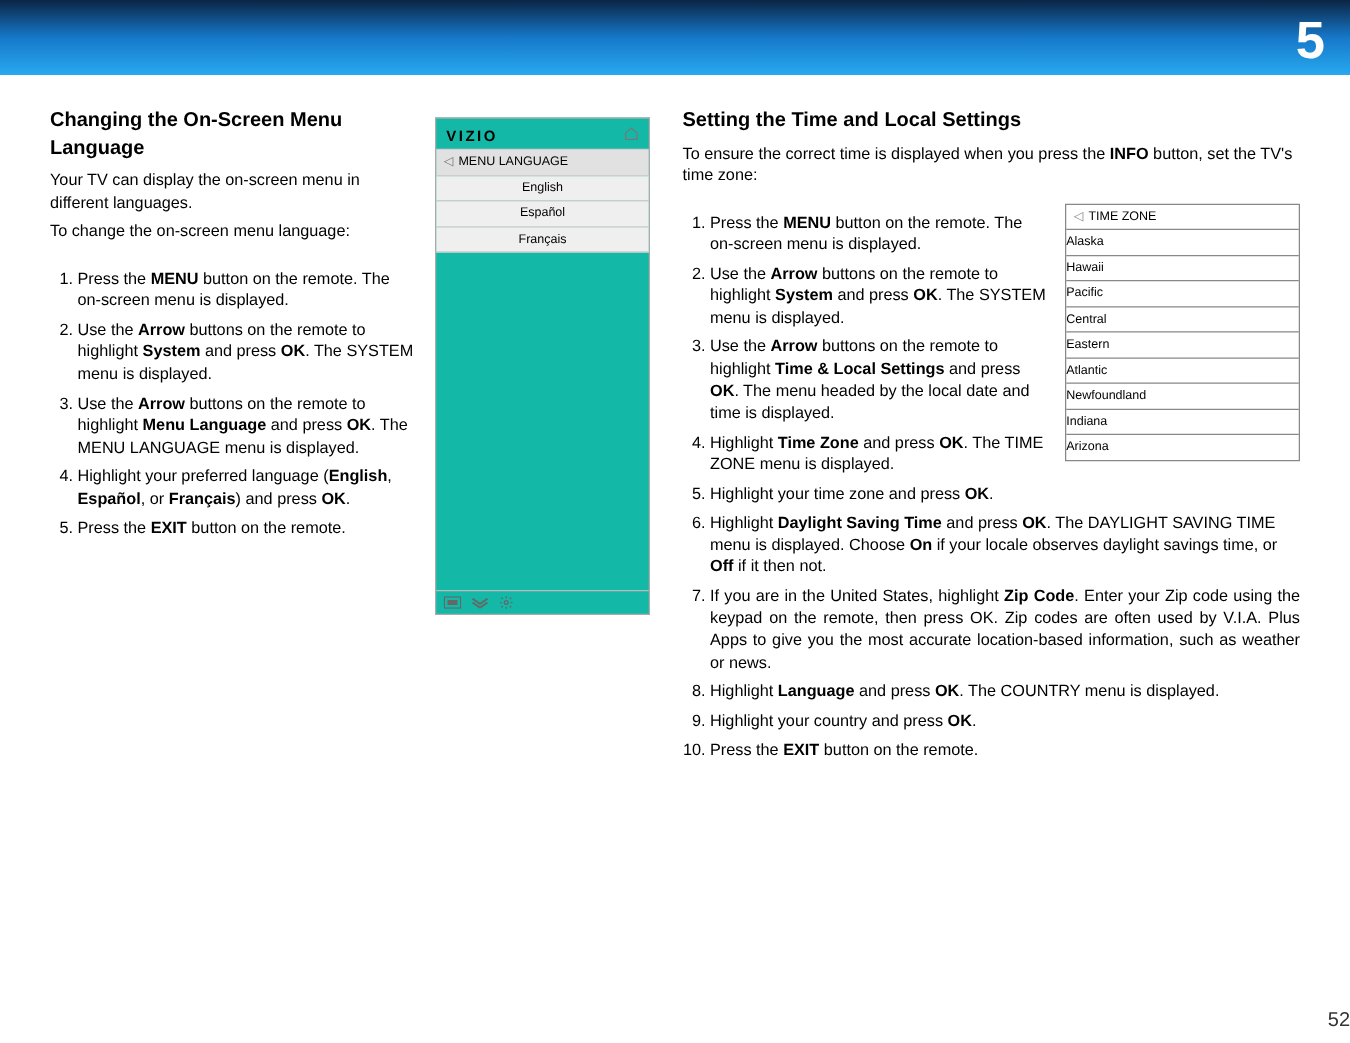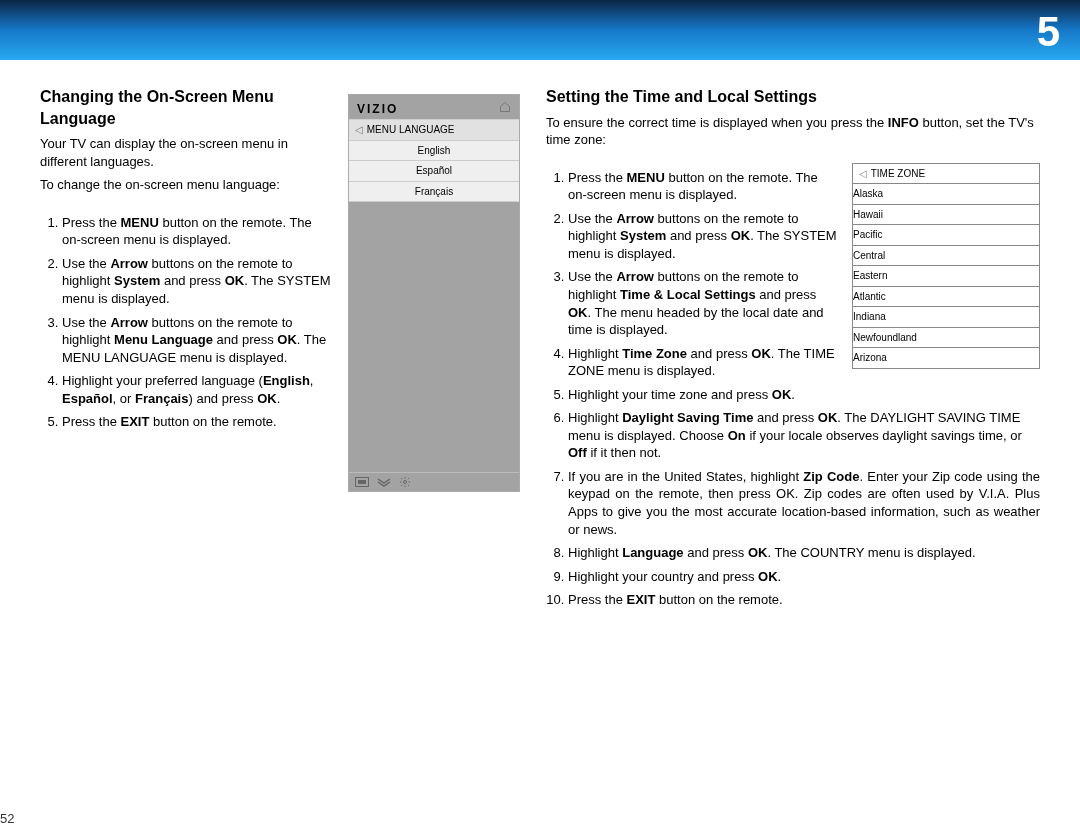--- a/index.html
+++ b/index.html
@@ -25,21 +25,21 @@
   }
   .col-left { width: 480px; display: flex; gap: 14px; }
   .col-left-text { flex: 1; }
   .col-right { flex: 1; }
   h2.sect { font-weight: 700; font-size: 16px; margin: 0 0 6px 0; }
   p { margin: 6px 0; }
   ol { margin: 20px 0 6px 0; padding-left: 22px; }
   ol li { margin: 6px 0; }
   b { font-weight: 700; }
   .phone {
-    width: 172px; border: 1px solid #aaa; background: #a3a3a3;
+    width: 172px; border: 1px solid #aaa; background: #14b8a6;
     font-size: 10px; position: relative; height: 398px; margin-top: 8px;
   }
   .phone-header {
     padding: 6px 8px 2px 8px; font-weight: 700; letter-spacing: 1px;
     display: flex; align-items: center; justify-content: space-between;
     border-bottom: 1px solid #d0d0d0;
   }
   .brand { font-size: 12px; letter-spacing: 2px; font-weight: 700; }
   .phone-subhead {
     display: flex; align-items: center; gap: 4px;
@@ -62,21 +62,21 @@
     width: 188px; border: 1px solid #888; font-size: 10px; margin-top: 8px; float: right; margin-left: 10px;
     background:#fff;
   }
   .tz-head { display:flex; align-items:center; gap:4px; padding:3px 6px; border-bottom:1px solid #888; }
   .tz-head .back { color:#888; }
   .tz-table .tz-row { padding:3px 0; border-bottom:1px solid #888; }
   .tz-table .tz-row:last-child { border-bottom:none; }
   .justify { text-align: justify; }
   .page-num {
     position: absolute; left: 0; right: 0; bottom: 6px;
-    text-align: left; font-size: 13px; color:#333;
+    text-align: right; font-size: 16px; color:#333;
   }
   .home-icon { color:#777; font-size:12px; }
 </style>
 </head>
 <body>
 
 <div class="top-band">
   <div class="chapter-num">5</div>
 </div>
 
@@ -145,22 +145,22 @@
       <div class="tz-head">
         <span class="back">◁</span>
         <span>TIME ZONE</span>
       </div>
       <div class="tz-row">Alaska</div>
       <div class="tz-row">Hawaii</div>
       <div class="tz-row">Pacific</div>
       <div class="tz-row">Central</div>
       <div class="tz-row">Eastern</div>
       <div class="tz-row">Atlantic</div>
+      <div class="tz-row">Newfoundland</div>
       <div class="tz-row">Indiana</div>
-      <div class="tz-row">Newfoundland</div>
       <div class="tz-row">Arizona</div>
     </div>
 
     <ol>
       <li style="width:270px;"><span>Press the </span><b>MENU</b><span> button on the remote. The on-screen menu is displayed.</span></li>
       <li style="width:270px;"><span>Use the </span><b>Arrow</b><span> buttons on the remote to highlight </span><b>System</b><span> and press </span><b>OK</b><span>. The SYSTEM menu is displayed.</span></li>
       <li style="width:270px;"><span>Use the </span><b>Arrow</b><span> buttons on the remote to highlight </span><b>Time &amp; Local Settings</b><span> and press </span><b>OK</b><span>. The menu headed by the local date and time is displayed.</span></li>
       <li style="width:270px;"><span>Highlight </span><b>Time Zone</b><span> and press </span><b>OK</b><span>. The TIME ZONE menu is displayed.</span></li>
       <li><span>Highlight your time zone and press </span><b>OK</b><span>.</span></li>
       <li><span>Highlight </span><b>Daylight Saving Time</b><span> and press </span><b>OK</b><span>. The DAYLIGHT SAVING TIME menu is displayed. Choose </span><b>On</b><span> if your locale observes daylight savings time, or </span><b>Off</b><span> if it then not.</span></li>

